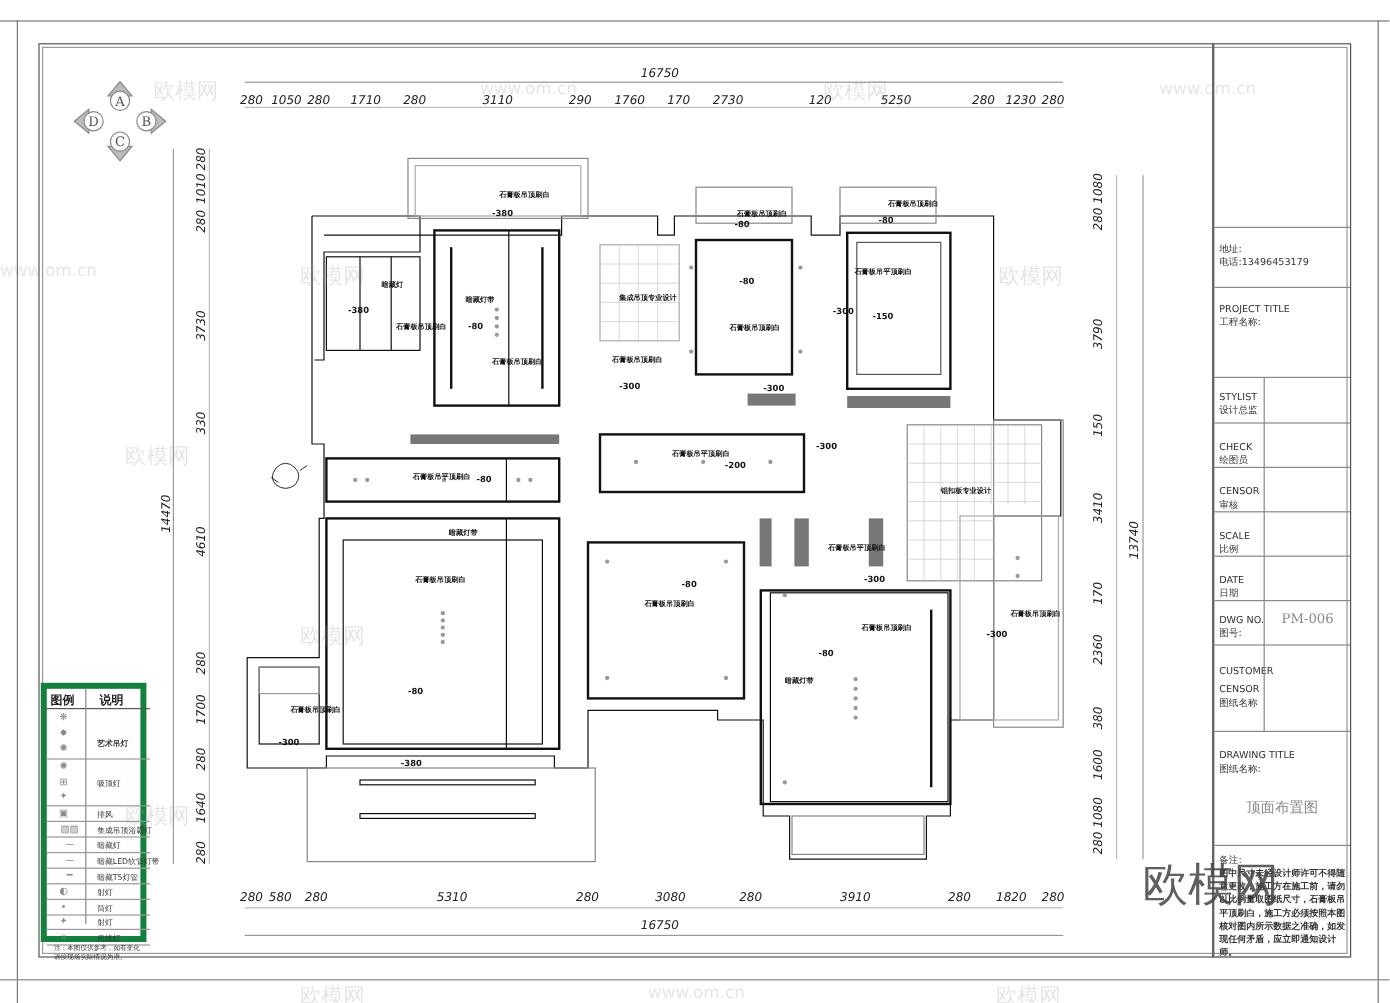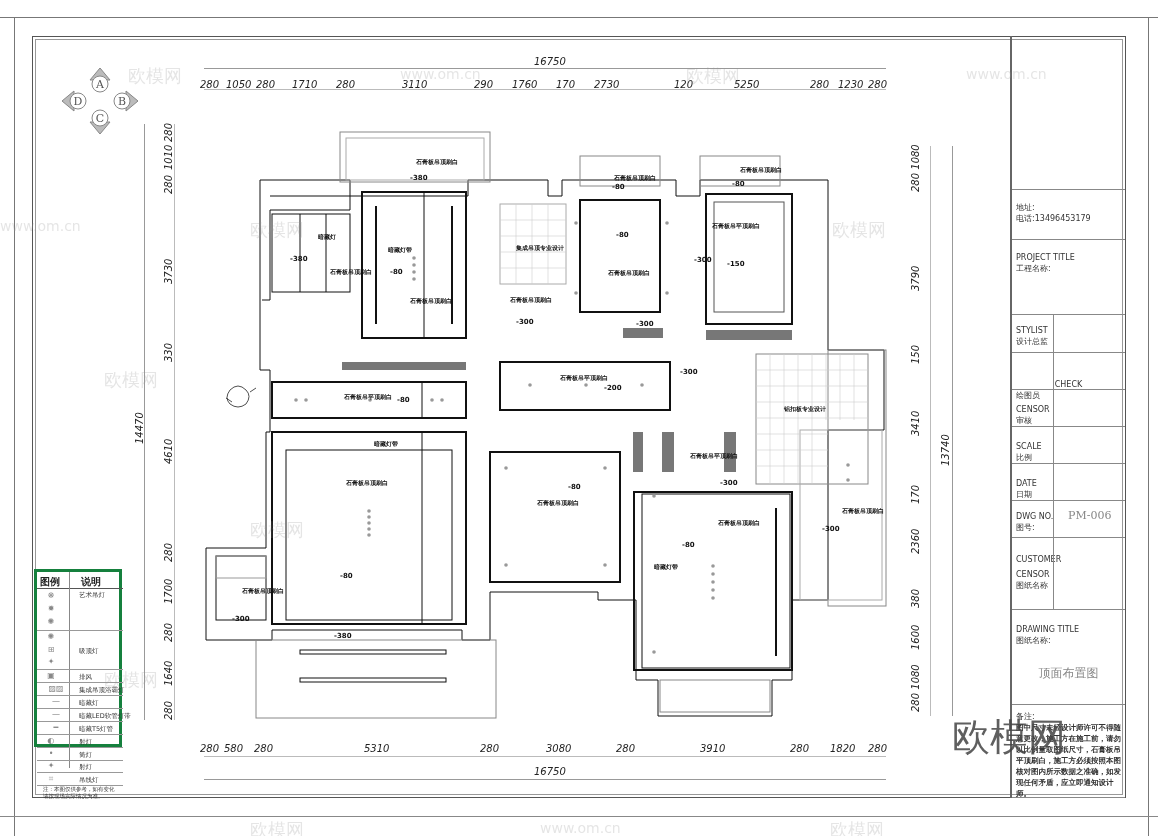--- a/index.html
+++ b/index.html
@@ -11,21 +11,21 @@
   .outer-bottom{left:0;top:816px;width:1158px;height:1px;background:#888;}
   .frame{left:32px;top:36px;width:1094px;height:762px;border:1px solid #555;box-sizing:border-box;}
   .frame-inner{left:35px;top:39px;width:1088px;height:756px;border:1px solid #999;box-sizing:border-box;}
   .tb-divider{left:1010px;top:36px;width:2px;height:762px;background:#666;}
   .dimtxt{font-family:"DejaVu Sans",sans-serif;font-style:italic;font-size:10px;color:#222;white-space:nowrap;}
   .vtxt{transform:rotate(-90deg);transform-origin:left top;}
   .wm{font-family:"DejaVu Sans",sans-serif;color:rgba(150,150,150,0.25);font-size:14px;white-space:nowrap;}
   .wm-big{font-family:"DejaVu Sans",sans-serif;color:#444;font-size:38px;opacity:0.85;white-space:nowrap;}
   .tb-cell{position:absolute;left:1012px;width:113px;border-bottom:1px solid #888;box-sizing:border-box;font-size:8px;line-height:11px;color:#333;padding:2px 4px;}
   .tb-split{position:absolute;left:1053px;width:1px;background:#888;}
-  .legend{left:34px;top:569px;width:88px;height:178px;border:3px solid #15803d;box-sizing:border-box;}
+  .legend{left:34px;top:569px;width:88px;height:216px;border:5px solid #15803d;box-sizing:border-box;}
   .lg-row{position:absolute;left:0;width:86px;height:1px;background:#999;}
   .lg-txt{position:absolute;font-size:6.5px;color:#333;white-space:nowrap;}
   .lg-ico{position:absolute;left:8px;width:12px;height:8px;color:#888;font-size:8px;text-align:center;line-height:8px;}
   .plan{left:0;top:0;width:1158px;height:836px;}
   .lbl{font-size:6px;color:#111;white-space:nowrap;font-weight:bold;}
   .num{font-size:7px;color:#111;white-space:nowrap;font-weight:bold;}
 </style>
 </head>
 <body>
 
@@ -305,21 +305,21 @@
 
 <div class="abs legend">
   <div class="abs" style="left:0;top:16px;width:86px;height:1px;background:#555;"></div>
   <div class="abs" style="left:32px;top:0;width:1px;height:196px;background:#888;"></div>
   <span class="abs" style="left:3px;top:3px;font-size:10px;font-weight:bold;">图例</span>
   <span class="abs" style="left:44px;top:3px;font-size:10px;font-weight:bold;">说明</span>
 
   <span class="lg-ico" style="top:20px;">❋</span>
   <span class="lg-ico" style="top:33px;">✹</span>
   <span class="lg-ico" style="top:46px;">✺</span>
-  <span class="lg-txt" style="left:42px;top:19px;">艺术吊灯</span>
+  <span class="lg-txt" style="left:42px;top:42px;font-weight:bold;">艺术吊灯</span>
   <div class="lg-row" style="top:58px;"></div>
 
   <span class="lg-ico" style="top:61px;">✺</span>
   <span class="lg-ico" style="top:74px;">⊞</span>
   <span class="lg-ico" style="top:86px;">✦</span>
   <span class="lg-txt" style="left:42px;top:75px;">吸顶灯</span>
   <div class="lg-row" style="top:97px;"></div>
 
   <span class="lg-ico" style="top:100px;">▣</span>
   <span class="lg-txt" style="left:42px;top:101px;">排风</span>
@@ -358,21 +358,21 @@
 </div>
 <div class="tb-cell" style="top:240px;height:75px;">
   <div style="margin-top:10px;">PROJECT TITLE</div>
   <div>工程名称:</div>
 </div>
 <div class="tb-cell" style="top:315px;height:38px;">
   <div style="margin-top:8px;">STYLIST</div>
   <div>设计总监</div>
 </div>
 <div class="tb-cell" style="top:353px;height:37px;">
-  <div style="margin-top:24px;text-align:center;">CHECK</div>
+  <div style="margin-top:12px;">CHECK</div>
   <div>绘图员</div>
 </div>
 <div class="tb-cell" style="top:390px;height:37px;">
   <div style="margin-top:12px;">CENSOR</div>
   <div>审核</div>
 </div>
 <div class="tb-cell" style="top:427px;height:37px;">
   <div style="margin-top:12px;">SCALE</div>
   <div>比例</div>
 </div>

